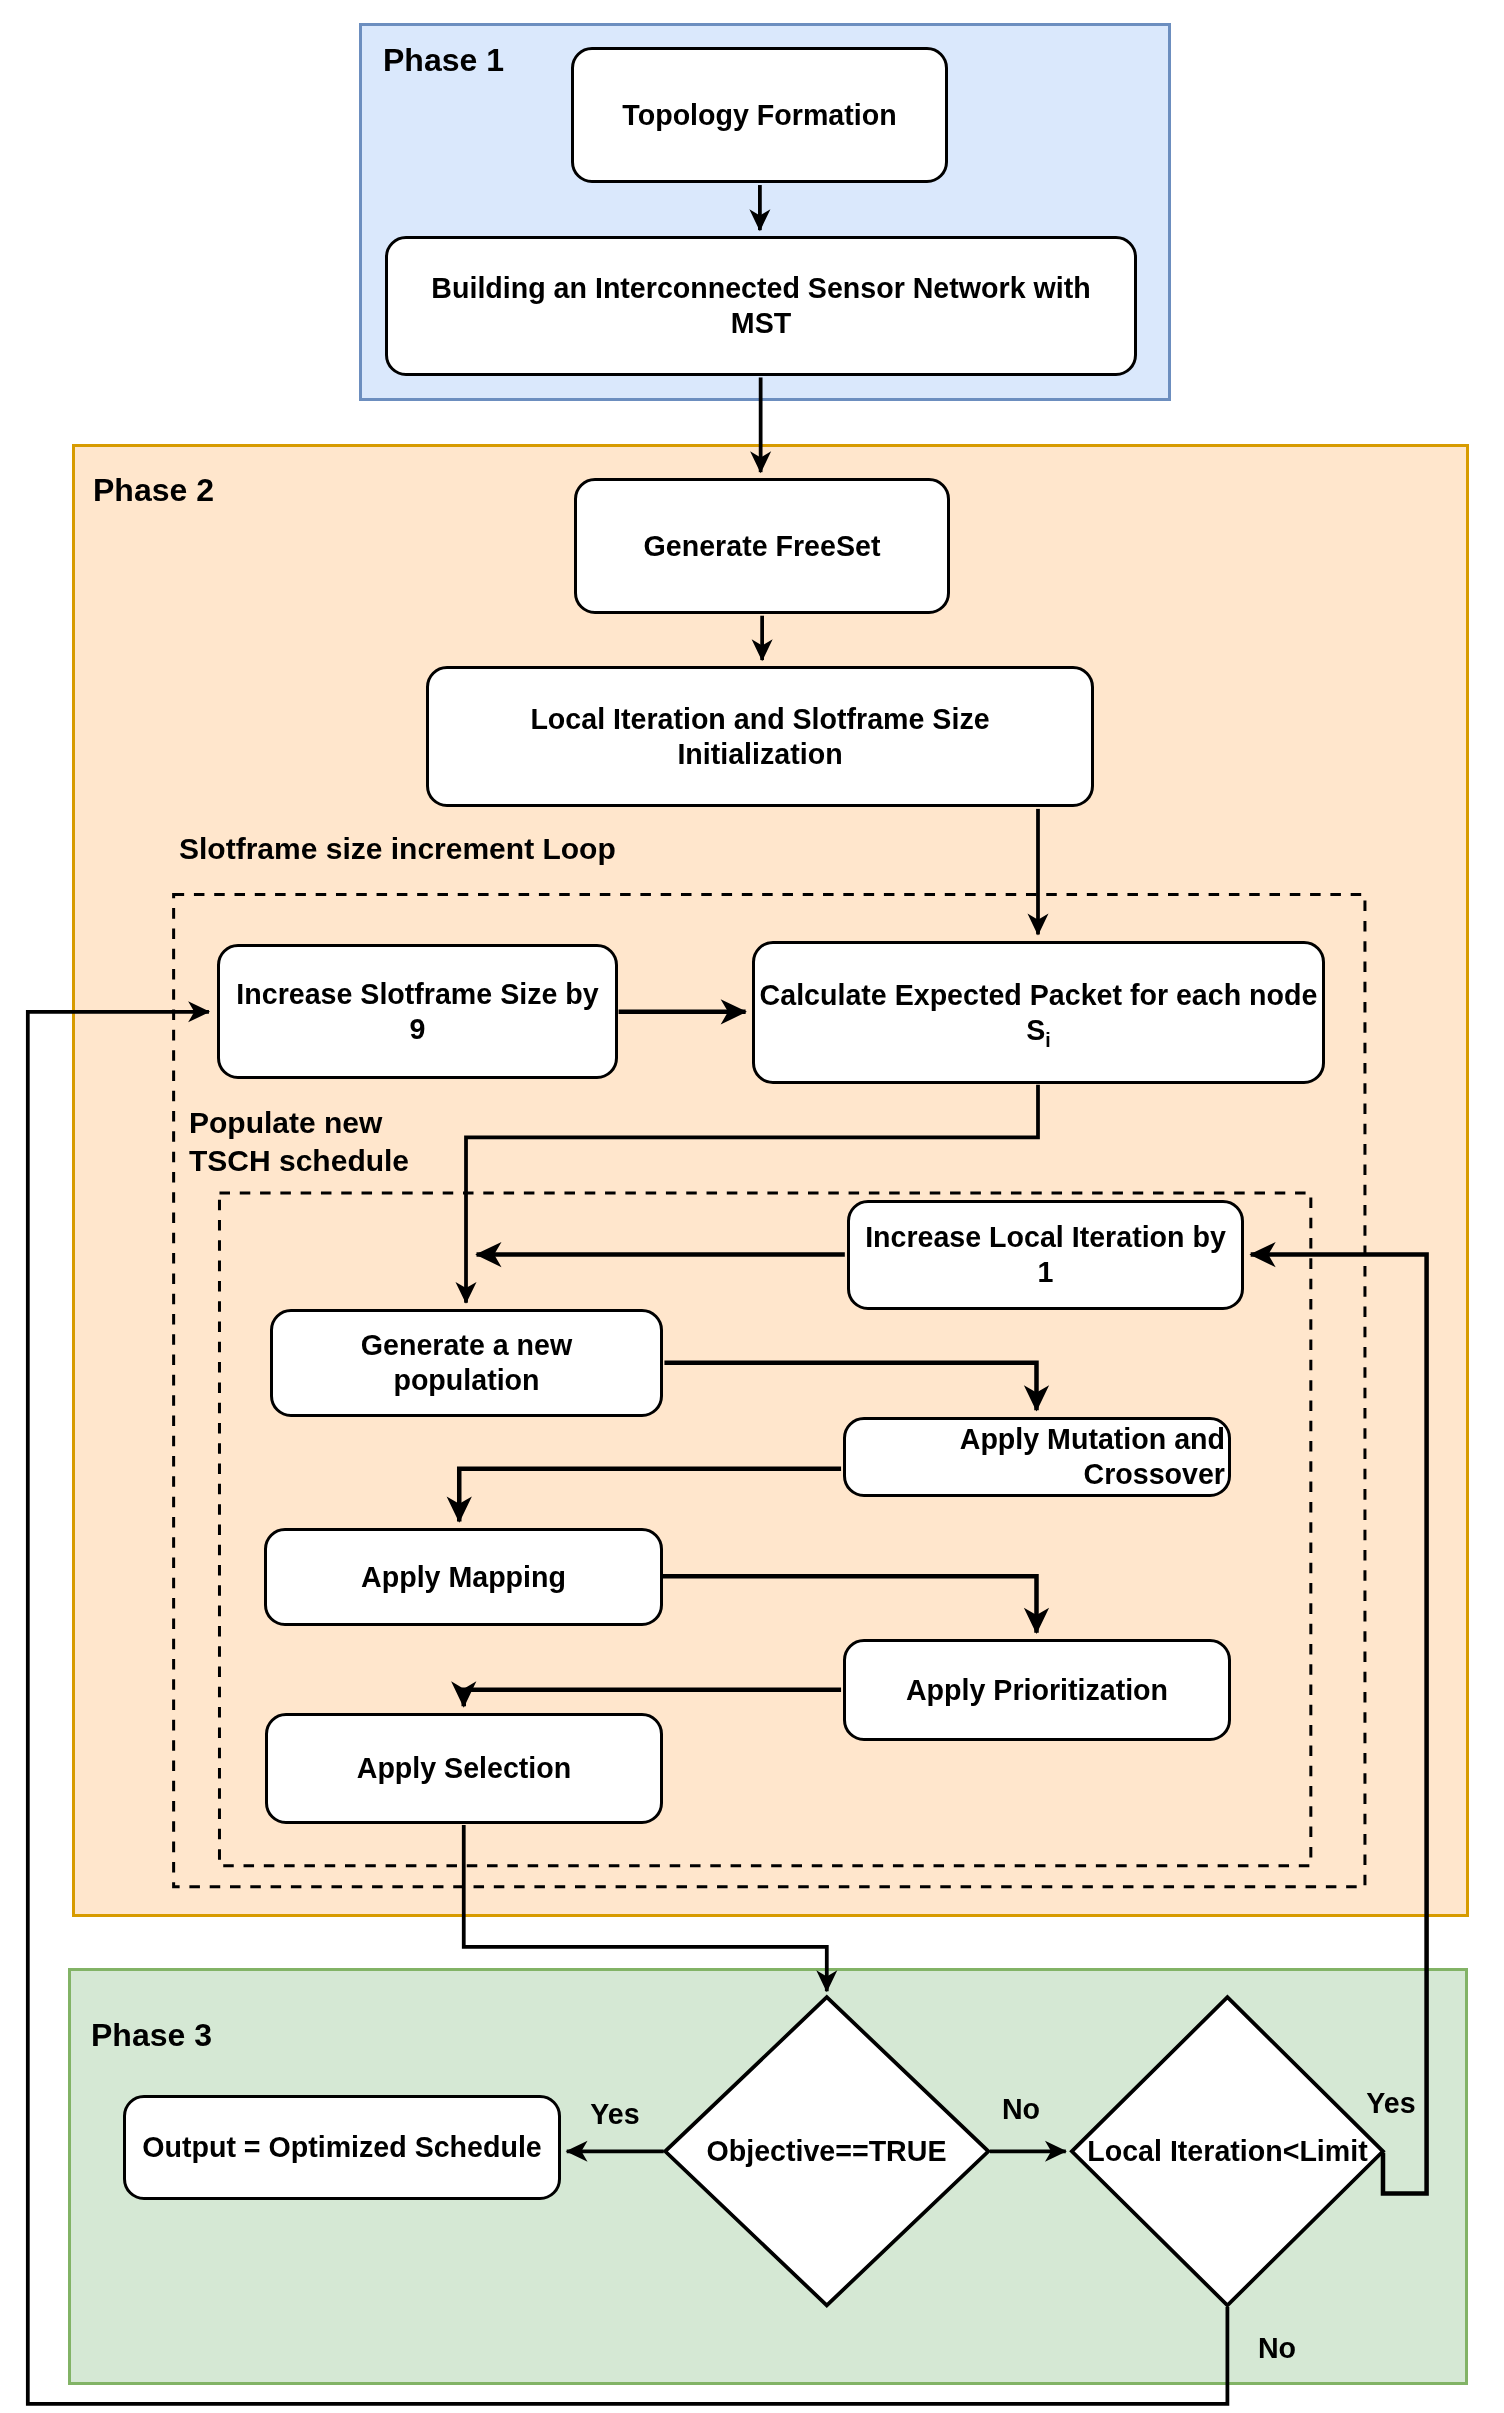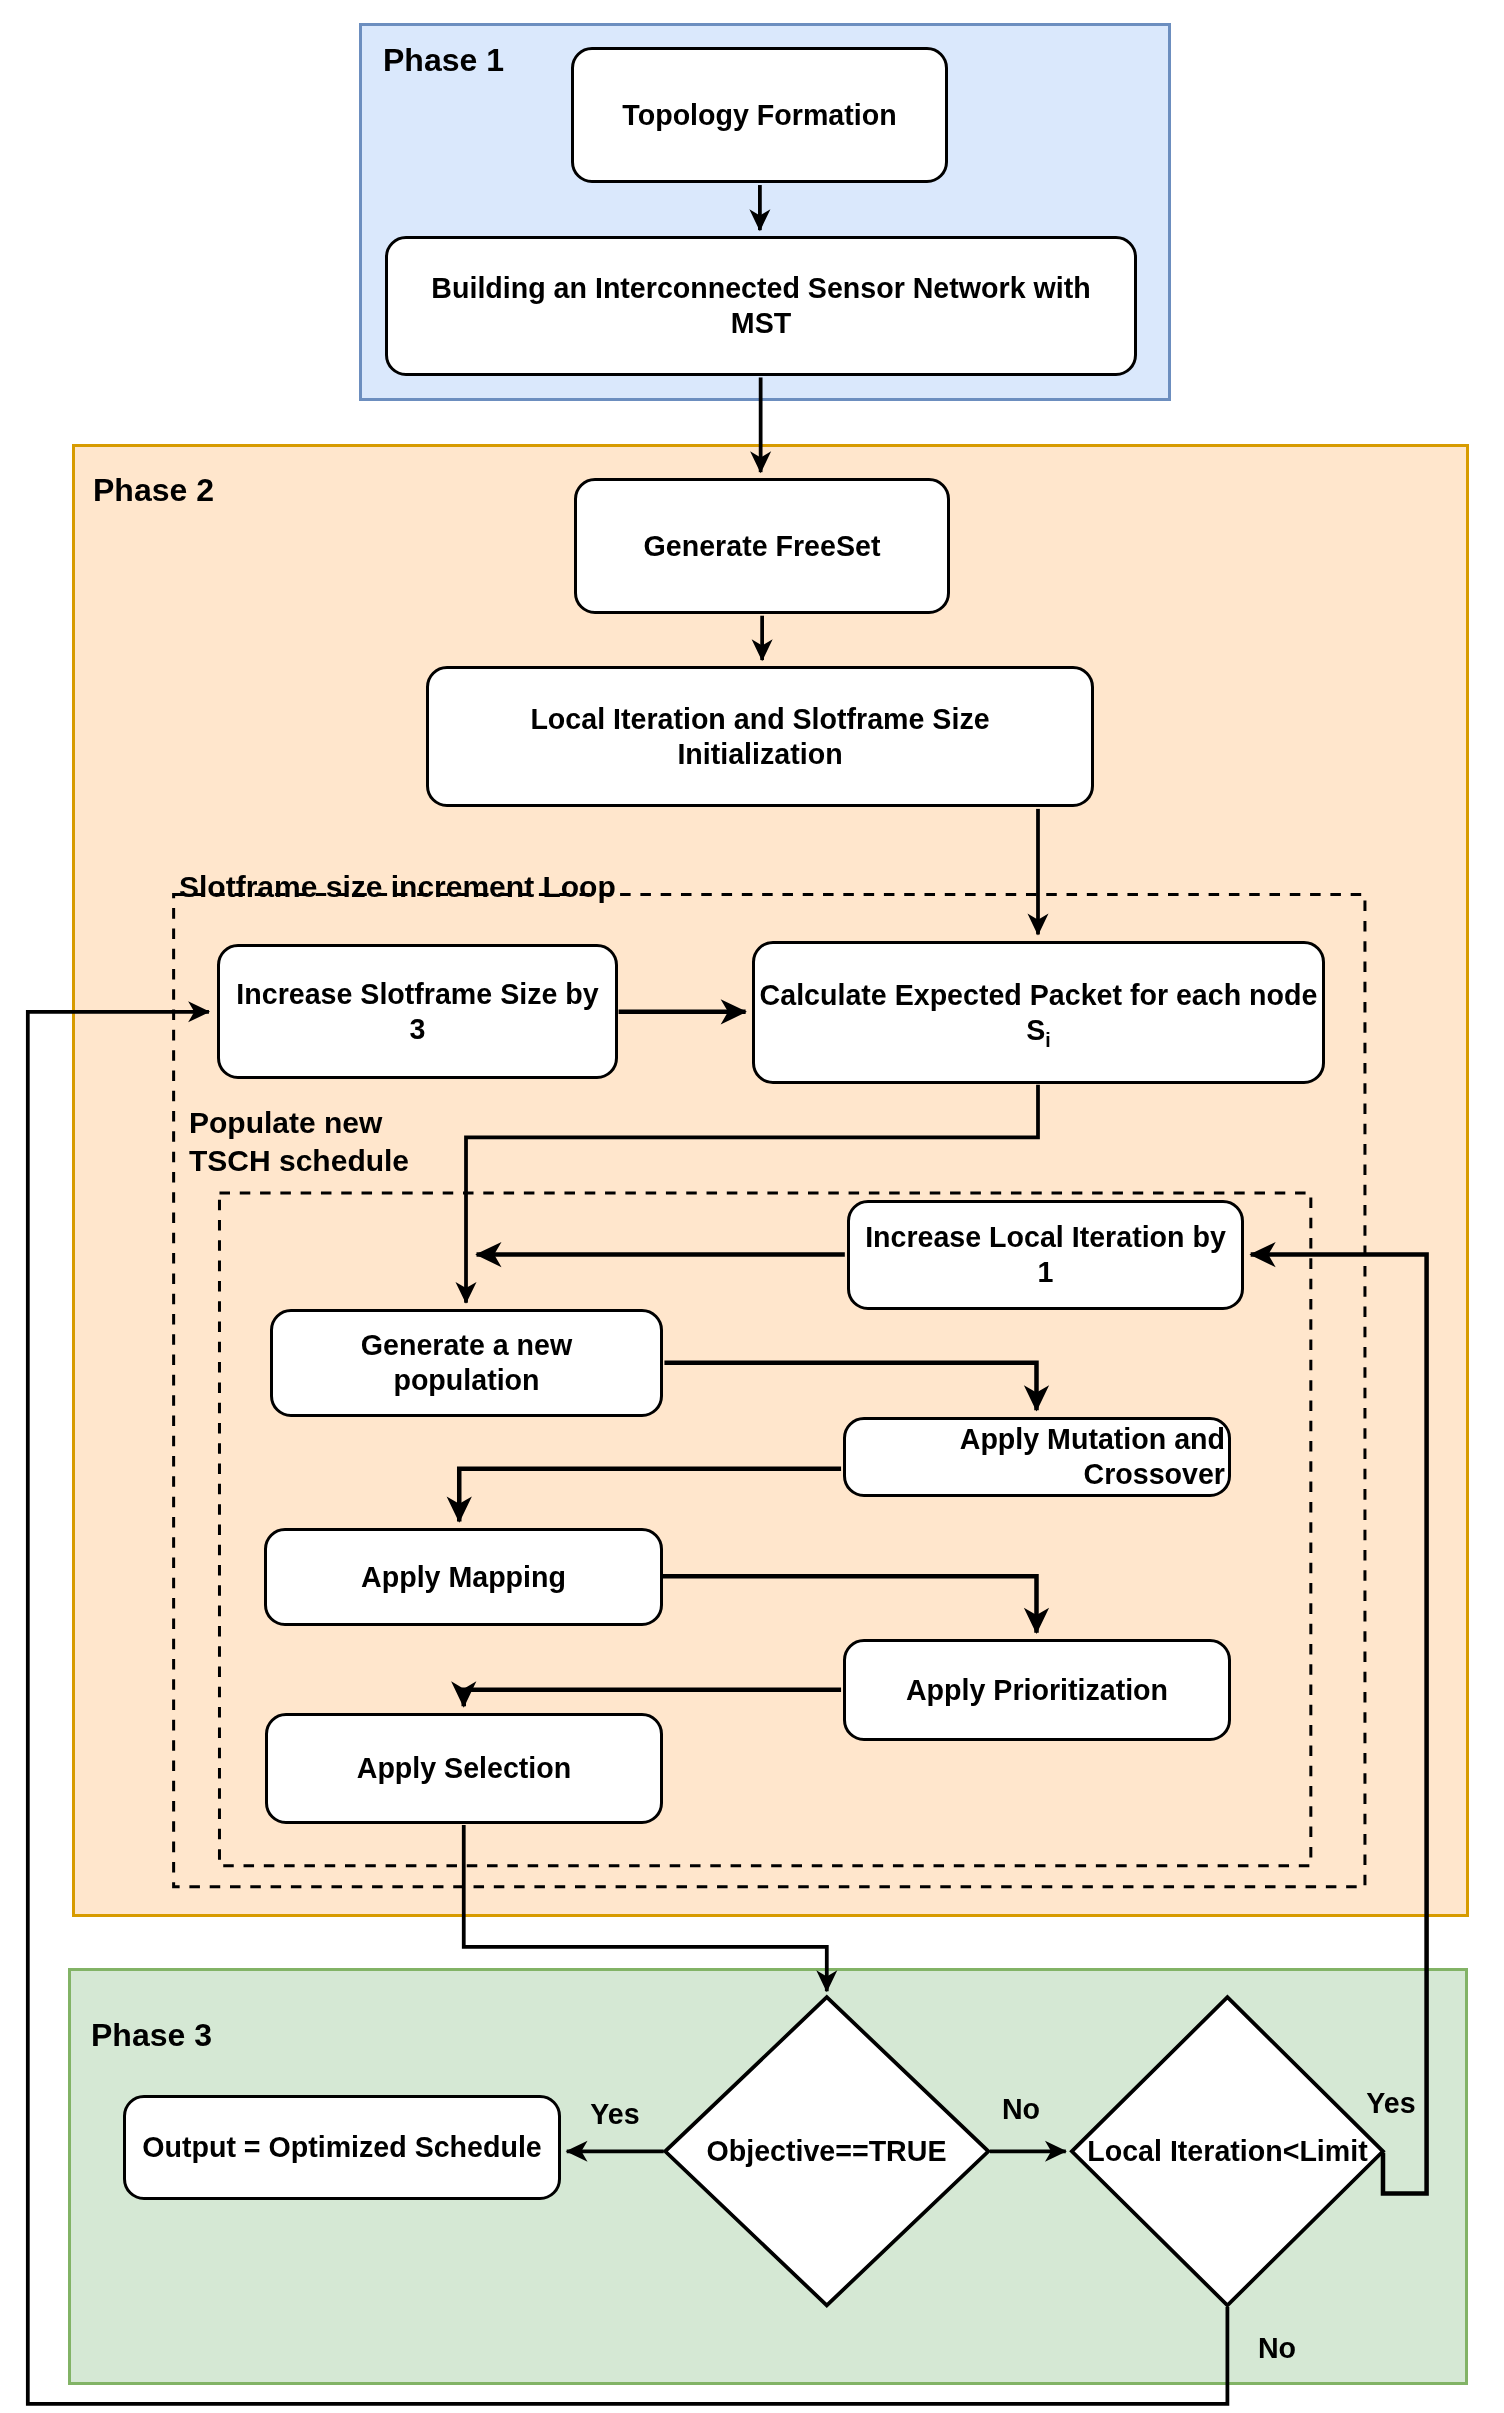--- a/index.html
+++ b/index.html
@@ -83,21 +83,21 @@
 <div class="canvas">
 
   <div class="phase" style="left:359px; top:22.6px; width:812px; height:378px; background:#dae8fc; border-color:#6c8ebf;"></div>
   <div class="phase" style="left:72px; top:444px; width:1397px; height:1473px; background:#ffe6cc; border-color:#d79b00;"></div>
   <div class="phase" style="left:68px; top:1968px; width:1400px; height:417px; background:#d5e8d4; border-color:#82b366;"></div>
 
   <div class="phase-label" style="left:383px; top:42px;">Phase 1</div>
   <div class="phase-label" style="left:93px; top:472px;">Phase 2</div>
   <div class="phase-label" style="left:91px; top:2017px;">Phase 3</div>
 
-  <div class="loop-label" style="left:179px; top:830px;margin-top:38px;">Slotframe size increment Loop</div>
+  <div class="loop-label" style="left:179px; top:830px;">Slotframe size increment Loop</div>
   <div class="loop-label" style="left:189px; top:1104px; width:263px;">Populate new TSCH schedule</div>
 
   <svg class="overlay" width="1504" height="2413" viewBox="0 0 2001 3210">
     <defs>
       <marker id="arrow" viewBox="0 0 12 12" refX="10.5" refY="6" markerWidth="7" markerHeight="7" orient="auto" markerUnits="strokeWidth">
         <path d="M1,1.2 L11,6 L1,10.8 L3.8,6 Z" fill="#000000"></path>
       </marker>
     </defs>
 
     <rect x="231" y="1190" width="1585" height="1320" fill="none" stroke="#000000" stroke-width="4" stroke-dasharray="14,13"></rect>
@@ -134,21 +134,21 @@
 
   <div class="node" style="left:574px; top:478px; width:376px; height:136px;">
     <span>Generate FreeSet</span>
   </div>
 
   <div class="node" style="left:426px; top:666px; width:668px; height:141px;">
     <span>Local Iteration and Slotframe Size Initialization</span>
   </div>
 
   <div class="node" style="left:217px; top:944px; width:401px; height:135px;">
-    <span>Increase Slotframe Size by 3</span>
+    <span>Increase Slotframe Size by 9</span>
   </div>
 
   <div class="node" style="left:752px; top:941px; width:573px; height:143px; padding:0 4.5px;">
     <span>
       <span>Calculate Expected Packet for each node S</span><sub>i</sub>
     </span>
   </div>
 
   <div class="node" style="left:847px; top:1200px; width:397px; height:110px;">
     <span>Increase Local Iteration by 1</span>

